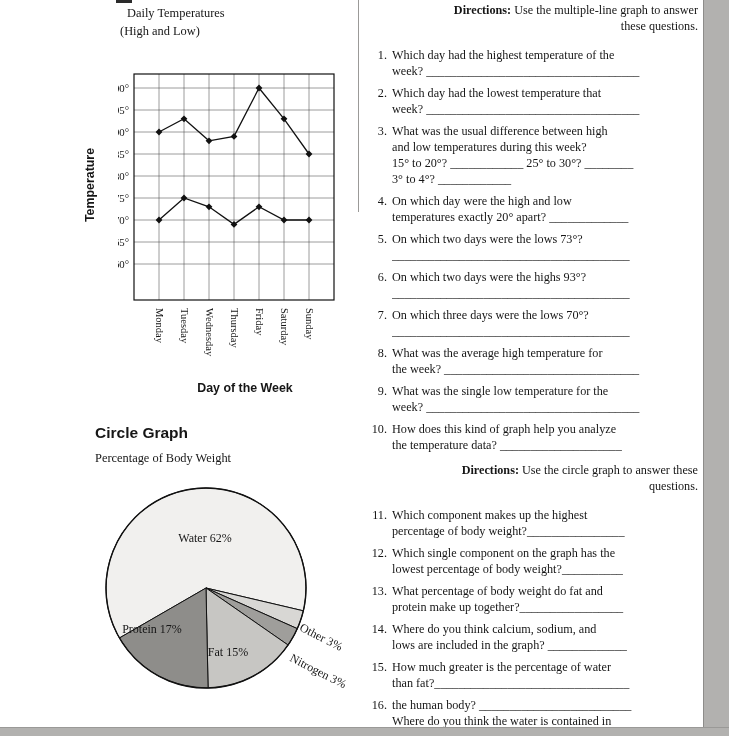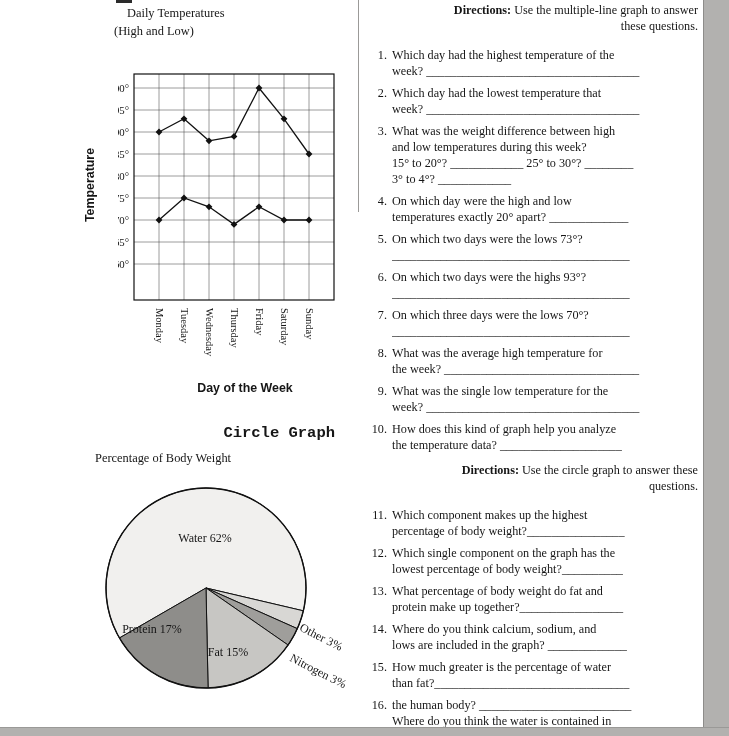--- a/index.html
+++ b/index.html
@@ -2,21 +2,21 @@
 <html><head>
 <meta charset="utf-8">
 <style>
   * { margin:0; padding:0; box-sizing:border-box; }
   html,body { width:729px; height:736px; }
   body { font-family:"Liberation Serif","DejaVu Serif",serif; background:#ffffff; }
   .page { position:relative; width:729px; height:736px; background:#ffffff; overflow:hidden; color:#161616; }
   .abs { position:absolute; }
   .chart-title { font-size:12.4px; text-align:left; }
   .axis-title { font-family:"Liberation Sans","DejaVu Sans",sans-serif; font-weight:bold; font-size:12.4px; text-align:center; }
-  .section-title { font-family:Liberation Mono, monospace; font-weight:bold; font-size:15.5px; text-align:right; }
+  .section-title { font-family:Liberation Sans, sans-serif; font-weight:bold; font-size:15.5px; text-align:left; }
   .pie-label { position:absolute; font-size:12px; text-align:center; white-space:nowrap; }
   .rot { transform:rotate(27deg); }
   .right-col { position:absolute; left:368px; top:2px; width:330px; font-size:12.2px; line-height:16px; }
   .directions { margin-bottom:13px;text-align:right; }
   .directions b { font-weight:bold; }
   .q-row { display:flex; margin-bottom:6px; }
   .q-num { width:24px; padding-right:5px; text-align:right; flex:none; }
   .q-body { flex:1; min-width:0; }
   .q-line { white-space:nowrap; overflow:hidden; }
   .edge-right { position:absolute; left:703px; top:0; width:26px; height:736px; background:#b2b1af; border-left:1px solid #8d8c8a; }
@@ -26,21 +26,21 @@
 </style>
 </head>
 <body>
 
 <div class="page">
 
   <div class="top-smudge"></div>
   <div class="col-divider"></div>
 
   <div class="abs chart-title" style="left:127px; top:6px; width:240px;">Daily Temperatures</div>
-  <div class="abs chart-title" style="left:114px; top:24px; width:240px;">(High and Low)</div>
+  <div class="abs chart-title" style="left:120px; top:24px; width:240px;">(High and Low)</div>
 
   <div id="line-chart" class="abs" style="left:118px; top:62px; width:240px; height:312px;"><svg width="240" height="312">
         <line x1="16" y1="26" x2="216" y2="26" stroke="#4a4a4a" stroke-width="0.55"></line>
         <text x="11" y="29.6" text-anchor="end" font-size="10.8" font-family="Liberation Serif, DejaVu Serif, serif" fill="#161616">100°</text>
         <line x1="16" y1="48" x2="216" y2="48" stroke="#4a4a4a" stroke-width="0.55"></line>
         <text x="11" y="51.6" text-anchor="end" font-size="10.8" font-family="Liberation Serif, DejaVu Serif, serif" fill="#161616">95°</text>
         <line x1="16" y1="70" x2="216" y2="70" stroke="#4a4a4a" stroke-width="0.55"></line>
         <text x="11" y="73.6" text-anchor="end" font-size="10.8" font-family="Liberation Serif, DejaVu Serif, serif" fill="#161616">90°</text>
         <line x1="16" y1="92" x2="216" y2="92" stroke="#4a4a4a" stroke-width="0.55"></line>
         <text x="11" y="95.6" text-anchor="end" font-size="10.8" font-family="Liberation Serif, DejaVu Serif, serif" fill="#161616">85°</text>
@@ -128,21 +128,21 @@
         <div class="q-row">
           <div class="q-num">2.</div>
           <div class="q-body">
             <div class="q-line">Which day had the lowest temperature that</div>
             <div class="q-line">week? ___________________________________</div>
           </div>
         </div>
         <div class="q-row">
           <div class="q-num">3.</div>
           <div class="q-body">
-            <div class="q-line">What was the weight difference between high</div>
+            <div class="q-line">What was the usual difference between high</div>
             <div class="q-line">and low temperatures during this week?</div>
             <div class="q-line">15° to 20°? ____________ 25° to 30°? ________</div>
             <div class="q-line">3° to 4°? ____________</div>
           </div>
         </div>
         <div class="q-row">
           <div class="q-num">4.</div>
           <div class="q-body">
             <div class="q-line">On which day were the high and low</div>
             <div class="q-line">temperatures exactly 20° apart? _____________</div>

